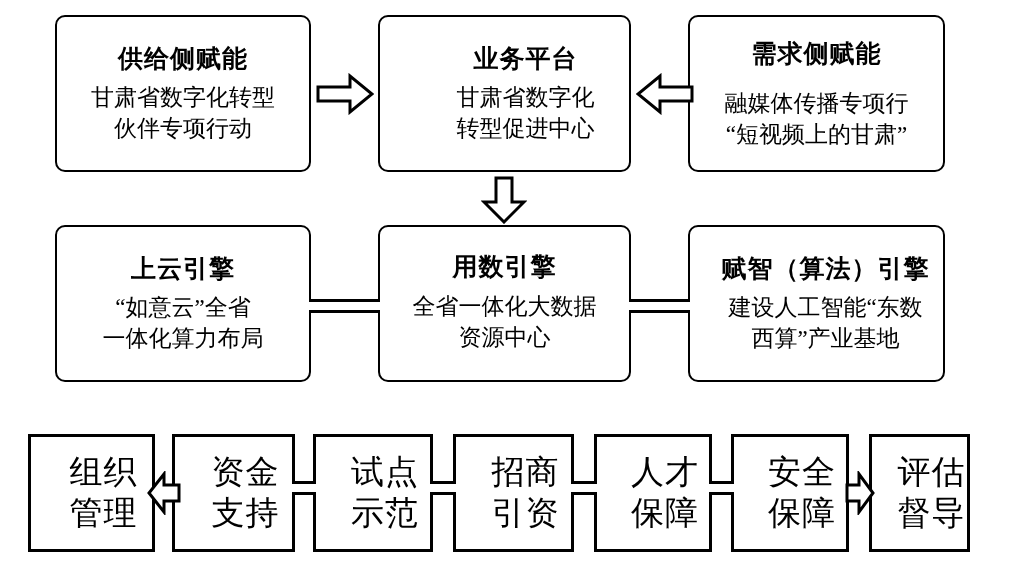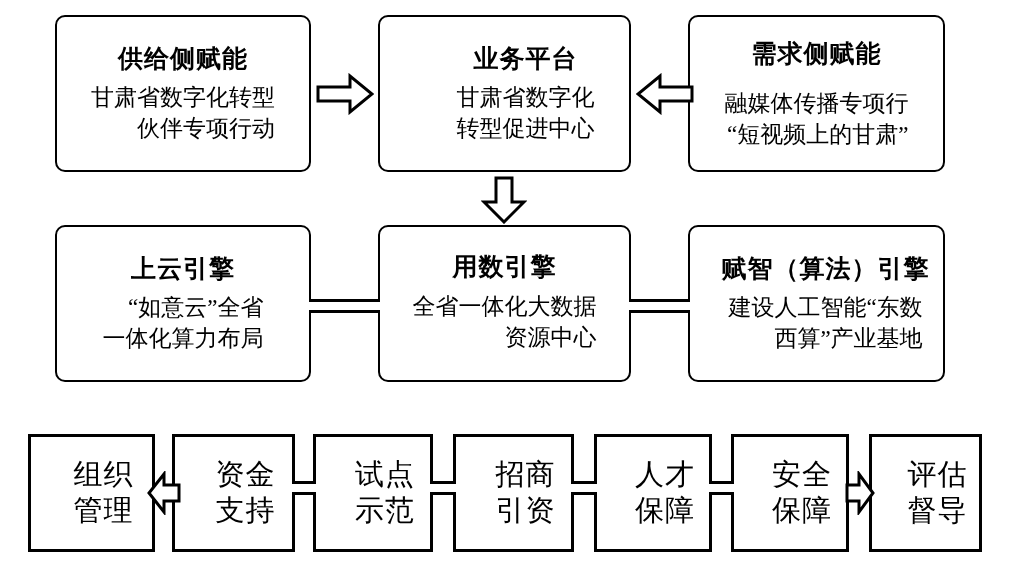--- a/index.html
+++ b/index.html
@@ -31,36 +31,36 @@
     font-size:25px;
     line-height:1.32;
     letter-spacing:1px;
     white-space:nowrap;
   }
   .rbox .line{
     font-size:23px;
     line-height:1.34;
     white-space:nowrap;
   }
-  .rbox .body{margin-top:8px;text-align:right;}
+  .rbox .body{margin-top:8px;}
 
   
   .sbox{
     position:absolute;
     border:3px solid #000;
     background:#fff;
     box-sizing:border-box;
     display:flex;
     flex-direction:column;
     align-items:center;
     justify-content:center;
     text-align:center;
   }
   .sbox .line{
-    font-size:29px;
+    font-size:33px;
     line-height:1.24;
     white-space:nowrap;
     letter-spacing:1px;
     margin-left:24px;
   }
 
   
   .barrow{position:absolute;}
   .barrow svg{display:block;}
 
@@ -170,21 +170,21 @@
   <div class="sbox" style="left:594px;top:434px;width:118px;height:118px;">
     <div class="line">人才</div>
     <div class="line">保障</div>
   </div>
 
   <div class="sbox" style="left:731px;top:434px;width:118px;height:118px;">
     <div class="line">安全</div>
     <div class="line">保障</div>
   </div>
 
-  <div class="sbox" style="left:869px;top:434px;width:113px;height:118px;">
+  <div class="sbox" style="left:869px;top:434px;width:101px;height:118px;">
     <div class="line">评估</div>
     <div class="line">督导</div>
   </div>
 
   <div class="barrow" style="left:147px;top:471px;width:34px;height:44px;">
     <svg width="34" height="44" viewBox="0 0 34 44">
       <path d="M32,14 L17,14 L17,3 L2,22 L17,41 L17,30 L32,30 Z" fill="#ffffff" stroke="#000000" stroke-width="3" stroke-linejoin="miter"></path>
     </svg>
   </div>
 

